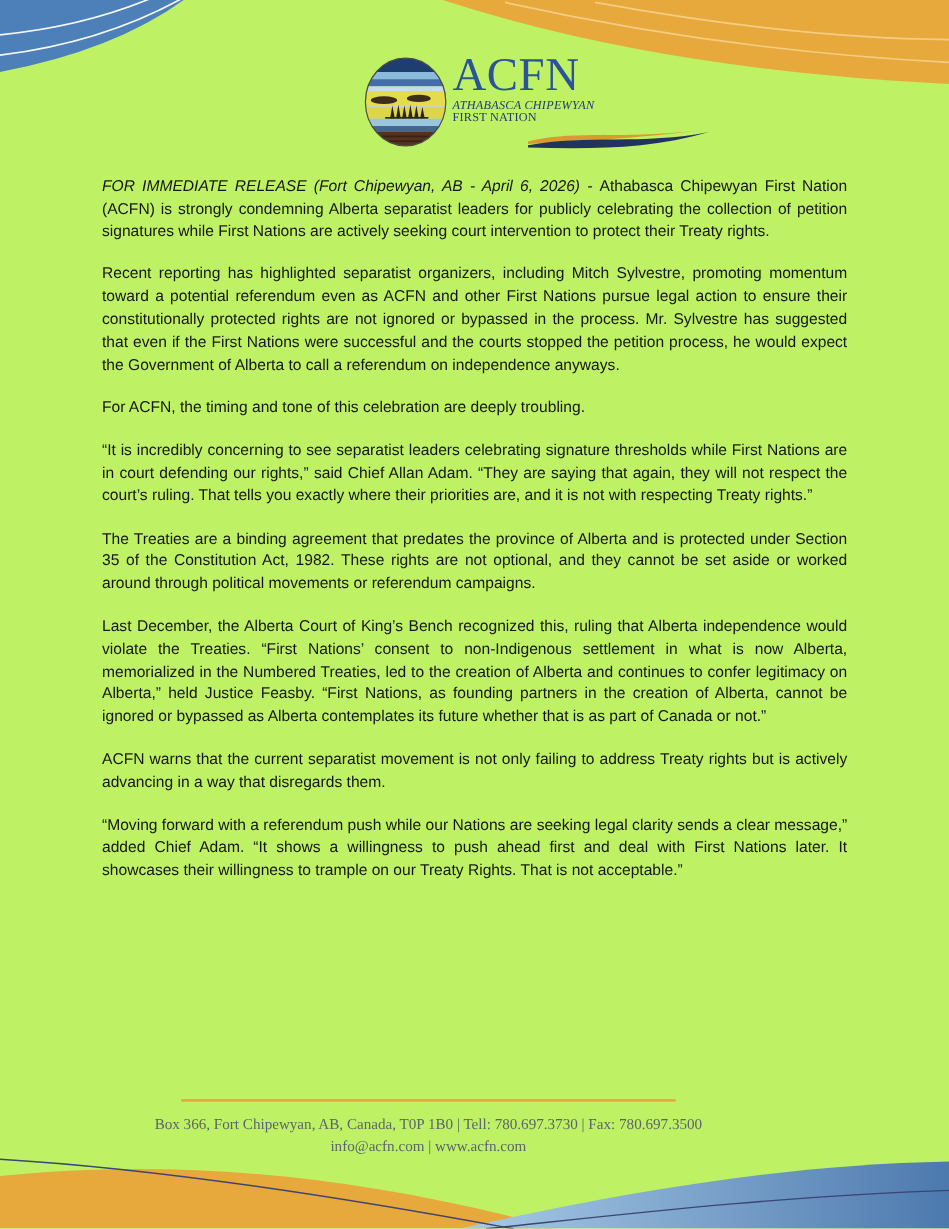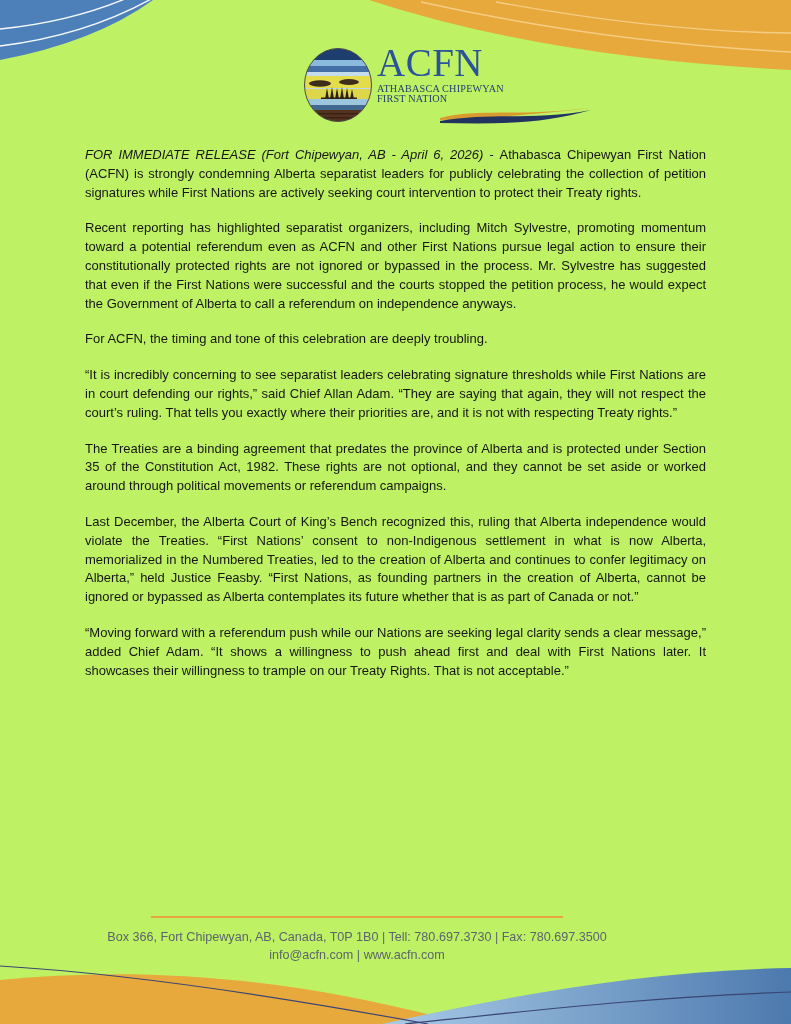--- a/index.html
+++ b/index.html
@@ -27,21 +27,21 @@
     color: #2b5399;
     letter-spacing: 0.5px;
   }
   .tagline {
     font-family: "Liberation Serif", serif;
     font-size: 10.2px;
     line-height: 9.8px;
     color: #223d6e;
     letter-spacing: 0.2px;
   }
-  .tagline.first { margin-top: 6px; }
+  .tagline.first { margin-top: 6px; font-style: italic; }
   .logo-swoosh { position: absolute; left: 63px; top: 56px; width: 152px; height: 22px; }
   
   main { position: absolute; left: 85px; top: 146px; width: 621px; }
   h1 {
     font-size: 17.2px;
     line-height: 21.5px;
     font-weight: bold;
     color: #111111;
     margin: 0 0 17px 0;
     max-width: 608px;
@@ -49,21 +49,21 @@
   }
   p {
     font-size: 13px;
     line-height: 18.8px;
     color: #161616;
     margin: 0 0 17px 0;
     text-align: justify;
   }
   .lead em { font-style: italic; }
   
-  footer { position: absolute; left: 0; top: 916px; width: 714px; text-align: center; }
+  footer { position: absolute; left: 0; top: 916px; width: 714px; text-align: center; font-family: Liberation Serif, serif; }
   .footer-rule { width: 412px; height: 2px; background: #e5a63e; margin: 0 auto 10px auto; }
   .footer-line { font-size: 12.6px; line-height: 18px; color: #5c646d; }
 </style>
 </head>
 <body>
 
 <div class="page">
 
   <svg class="swoosh-tl" viewBox="0 0 260 70">
     <path d="M0,0 L153,0 Q95,42 0,60 Z" fill="#4d80b8"></path>
@@ -122,20 +122,21 @@
     </div>
   </div>
 
   <main>
     <p class="lead"><em>FOR IMMEDIATE RELEASE (Fort Chipewyan, AB - April 6, 2026) - </em><span>Athabasca Chipewyan First Nation (ACFN) is strongly condemning Alberta separatist leaders for publicly celebrating the collection of petition signatures while First Nations are actively seeking court intervention to protect their Treaty rights.</span></p>
     <p>Recent reporting has highlighted separatist organizers, including Mitch Sylvestre, promoting momentum toward a potential referendum even as ACFN and other First Nations pursue legal action to ensure their constitutionally protected rights are not ignored or bypassed in the process. Mr. Sylvestre has suggested that even if the First Nations were successful and the courts stopped the petition process, he would expect the Government of Alberta to call a referendum on independence anyways.</p>
     <p>For ACFN, the timing and tone of this celebration are deeply troubling.</p>
     <p>“It is incredibly concerning to see separatist leaders celebrating signature thresholds while First Nations are in court defending our rights,” said Chief Allan Adam. “They are saying that again, they will not respect the court’s ruling. That tells you exactly where their priorities are, and it is not with respecting Treaty rights.”</p>
     <p>The Treaties are a binding agreement that predates the province of Alberta and is protected under Section 35 of the Constitution Act, 1982. These rights are not optional, and they cannot be set aside or worked around through political movements or referendum campaigns.</p>
     <p>Last December, the Alberta Court of King’s Bench recognized this, ruling that Alberta independence would violate the Treaties. “First Nations’ consent to non-Indigenous settlement in what is now Alberta, memorialized in the Numbered Treaties, led to the creation of Alberta and continues to confer legitimacy on Alberta,” held Justice Feasby. “First Nations, as founding partners in the creation of Alberta, cannot be ignored or bypassed as Alberta contemplates its future whether that is as part of Canada or not.”</p>
+    <p>ACFN warns that the current separatist movement is not only failing to address Treaty rights but is actively advancing in a way that disregards them.</p>
     <p>“Moving forward with a referendum push while our Nations are seeking legal clarity sends a clear message,” added Chief Adam. “It shows a willingness to push ahead first and deal with First Nations later. It showcases their willingness to trample on our Treaty Rights. That is not acceptable.”</p>
   </main>
 
   <footer>
     <div class="footer-rule"></div>
     <div class="footer-line">Box 366, Fort Chipewyan, AB, Canada, T0P 1B0  |  Tell: 780.697.3730  |  Fax: 780.697.3500</div>
     <div class="footer-line">info@acfn.com  |  www.acfn.com</div>
   </footer>
 
   <svg class="bottom-decor" viewBox="0 0 791 72">

